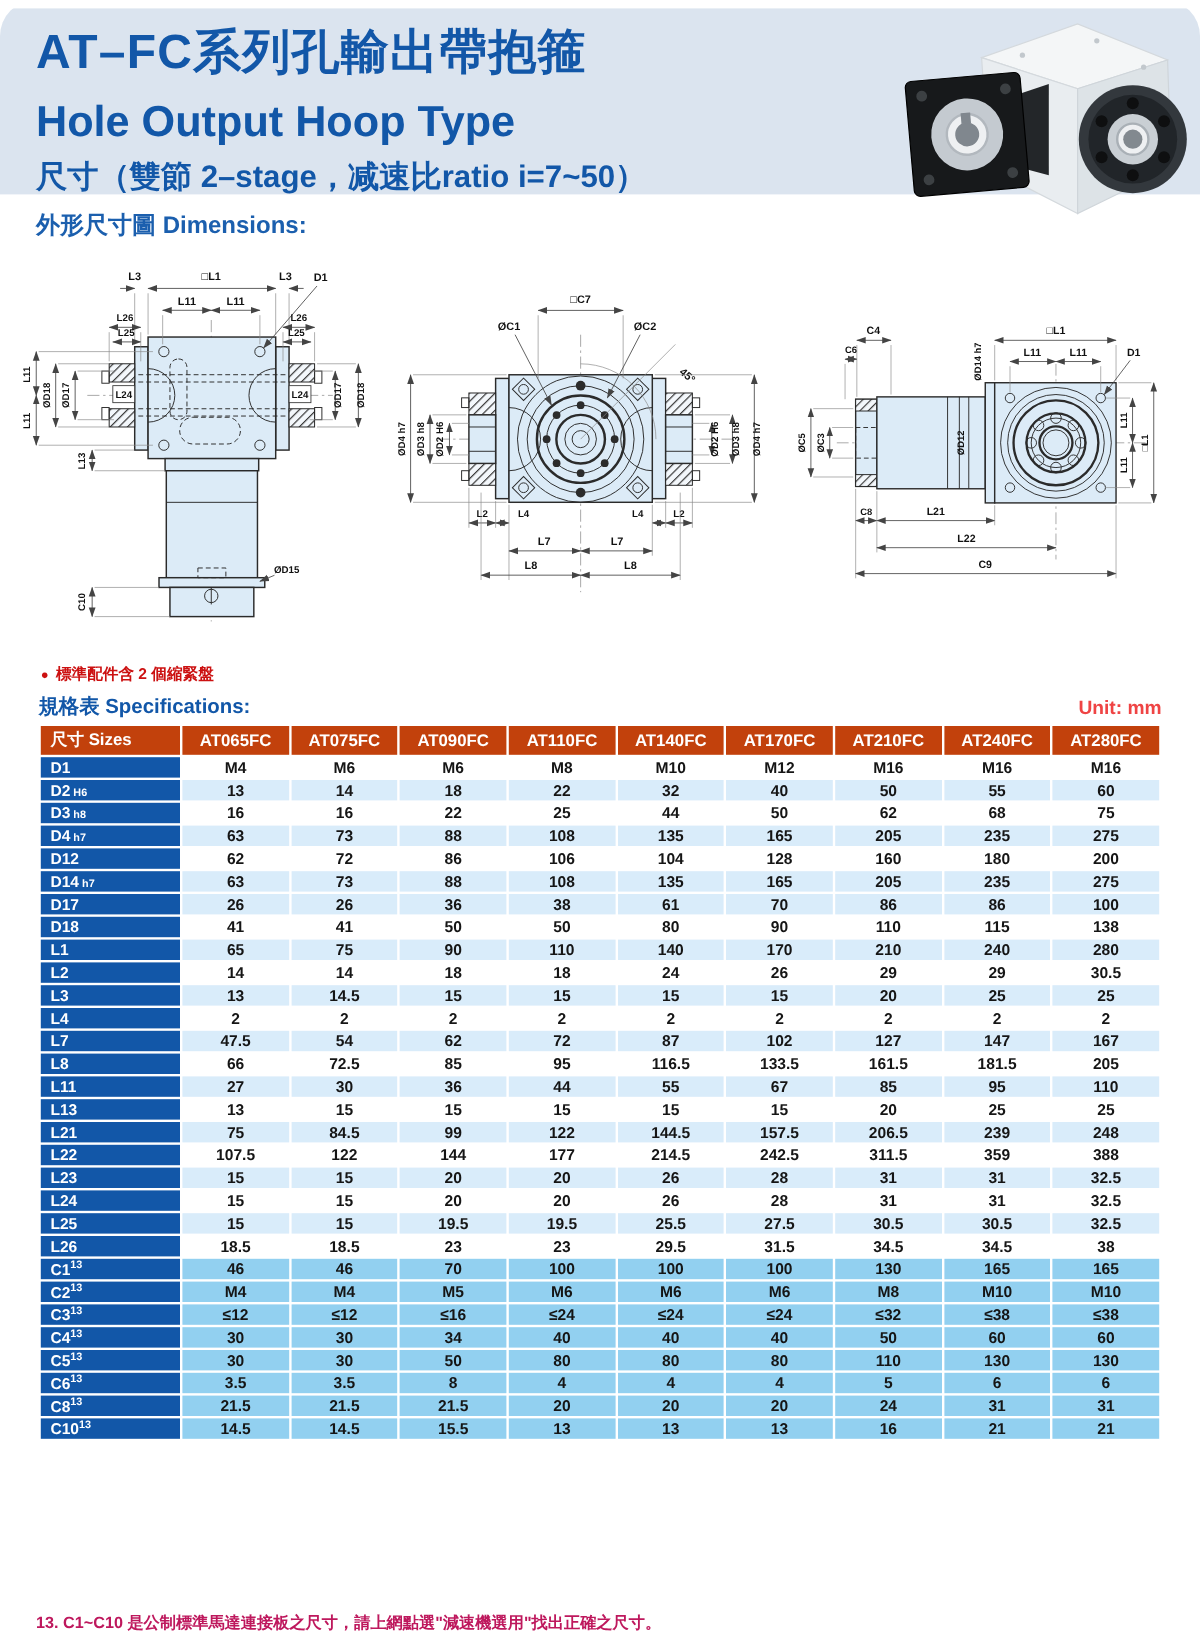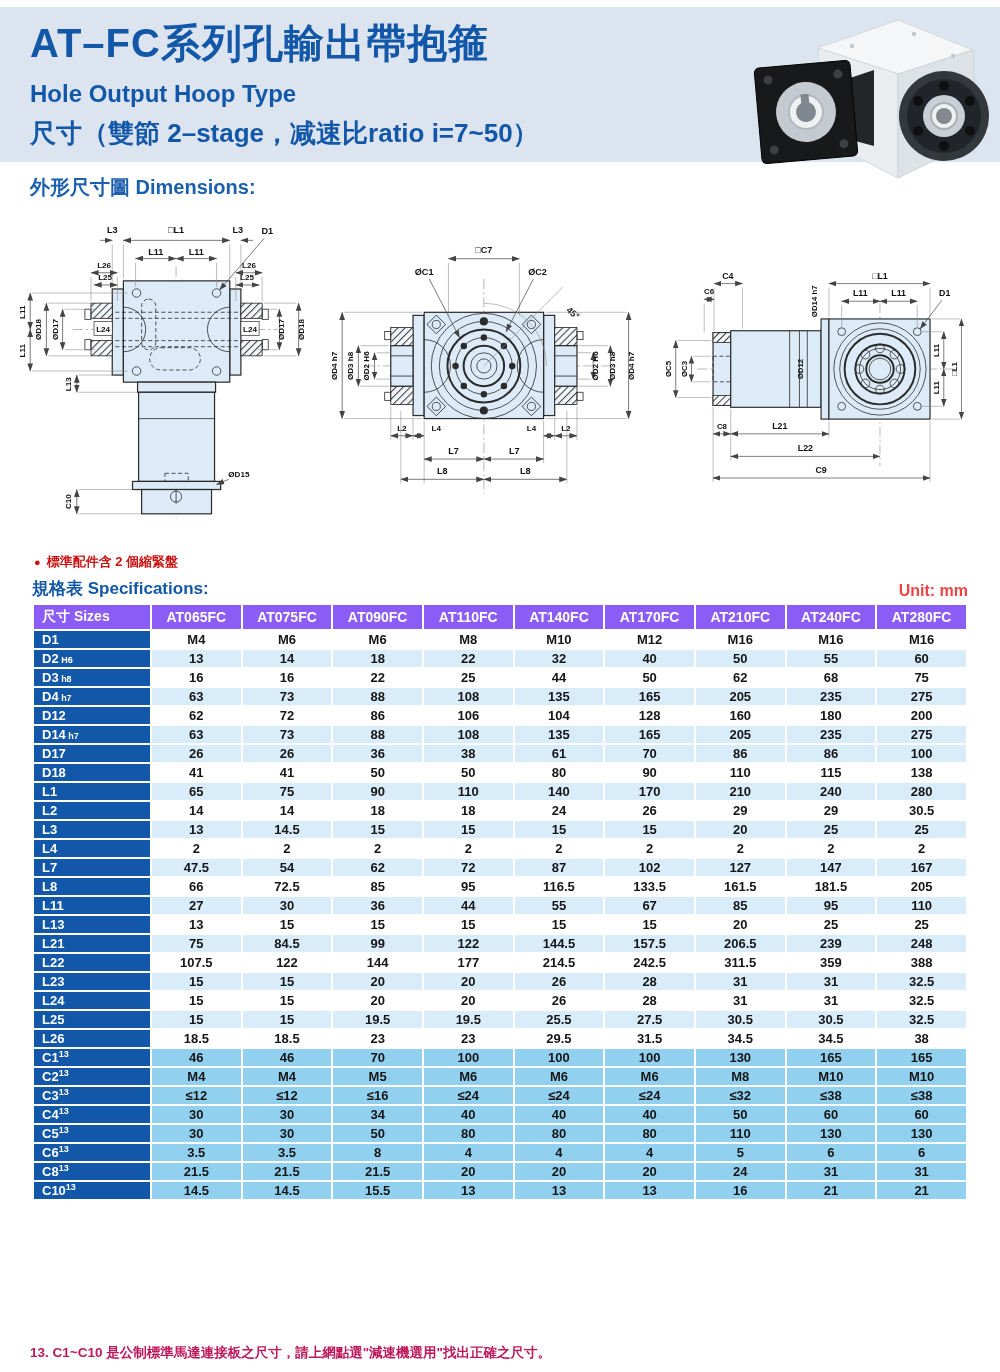--- a/index.html
+++ b/index.html
@@ -1,36 +1,36 @@
 <!DOCTYPE html>
 <html><head>
 <meta charset="utf-8">
 <style>
   html,body{margin:0;padding:0;background:#fff;}
   .page{position:relative;width:1000px;height:1372px;background:#fff;
-        font-family:"Liberation Sans",sans-serif;overflow:hidden;}
+        font-family:"Liberation Sans",sans-serif;overflow:hidden;border-radius:30px;}
   .banner{position:absolute;left:0;top:7px;width:1000px;height:155px;background:#dbe4ef;}
   .title-block{position:absolute;left:30px;top:16px;color:#1257a8;}
   .title-block h1{font-size:40px;font-weight:bold;margin:0 0 9px 0;letter-spacing:1px;}
-  .title-block h2{font-size:24px;font-weight:bold;margin:0 0 8px 0;}
+  .title-block h2{font-size:36px;font-weight:bold;margin:0 0 8px 0;}
   .title-block h3{font-size:26px;font-weight:bold;margin:0;}
   .photo{position:absolute;top:8px;right:2px;width:250px;height:190px;}
   .dims-label{position:absolute;left:30px;top:174px;font-size:20px;font-weight:bold;color:#1b5fae;}
   .drawings{position:absolute;left:14px;top:218px;width:972px;height:304px;display:flex;}
   .drawings svg{display:block;}
   .acc-note{position:absolute;left:34px;top:537px;color:#cc1111;font-weight:bold;font-size:13px;margin-top:16px;}
   .acc-note .bullet{font-size:11px;margin-right:6px;}
   .spec-head{position:absolute;left:32px;top:577px;width:936px;display:flex;
              justify-content:space-between;align-items:flex-end;}
   .spec-label{font-size:17px;font-weight:bold;color:#1257a8;}
   .unit-label{font-size:16px;font-weight:bold;color:#ef4444;}
   table.spec{position:absolute;left:32px;top:603px;width:936px;border-collapse:separate;
              border-spacing:2px;table-layout:fixed;}
   table.spec col.c0{width:116px;}
-  table.spec thead th{background:#8b5cf6;color:#fff;height:24px;font-size:14px;font-weight:bold;text-align:center;padding:0;}
+  table.spec thead th{background:#c2410c;color:#fff;height:24px;font-size:14px;font-weight:bold;text-align:center;padding:0;}
   table.spec thead th.szh{text-align:left;padding-left:8px;}
   table.spec th.rowlab{background:#1257a8;color:#fff;text-align:left;padding:0 0 0 8px;
                        font-size:13px;font-weight:bold;height:17px;}
   table.spec td.val{text-align:center;font-weight:bold;color:#151515;font-size:13px;height:17px;padding:0;}
   tr.rw td{background:#ffffff;}
   tr.rb td{background:#d9ecfa;}
   tr.rc td{background:#92d0f0;}
   .sub{font-size:9px;font-weight:bold;}
   .sup{font-size:9px;vertical-align:super;font-weight:bold;}
   .footnote{position:absolute;left:30px;top:1344px;color:#be185d;font-weight:bold;font-size:13.5px;}

